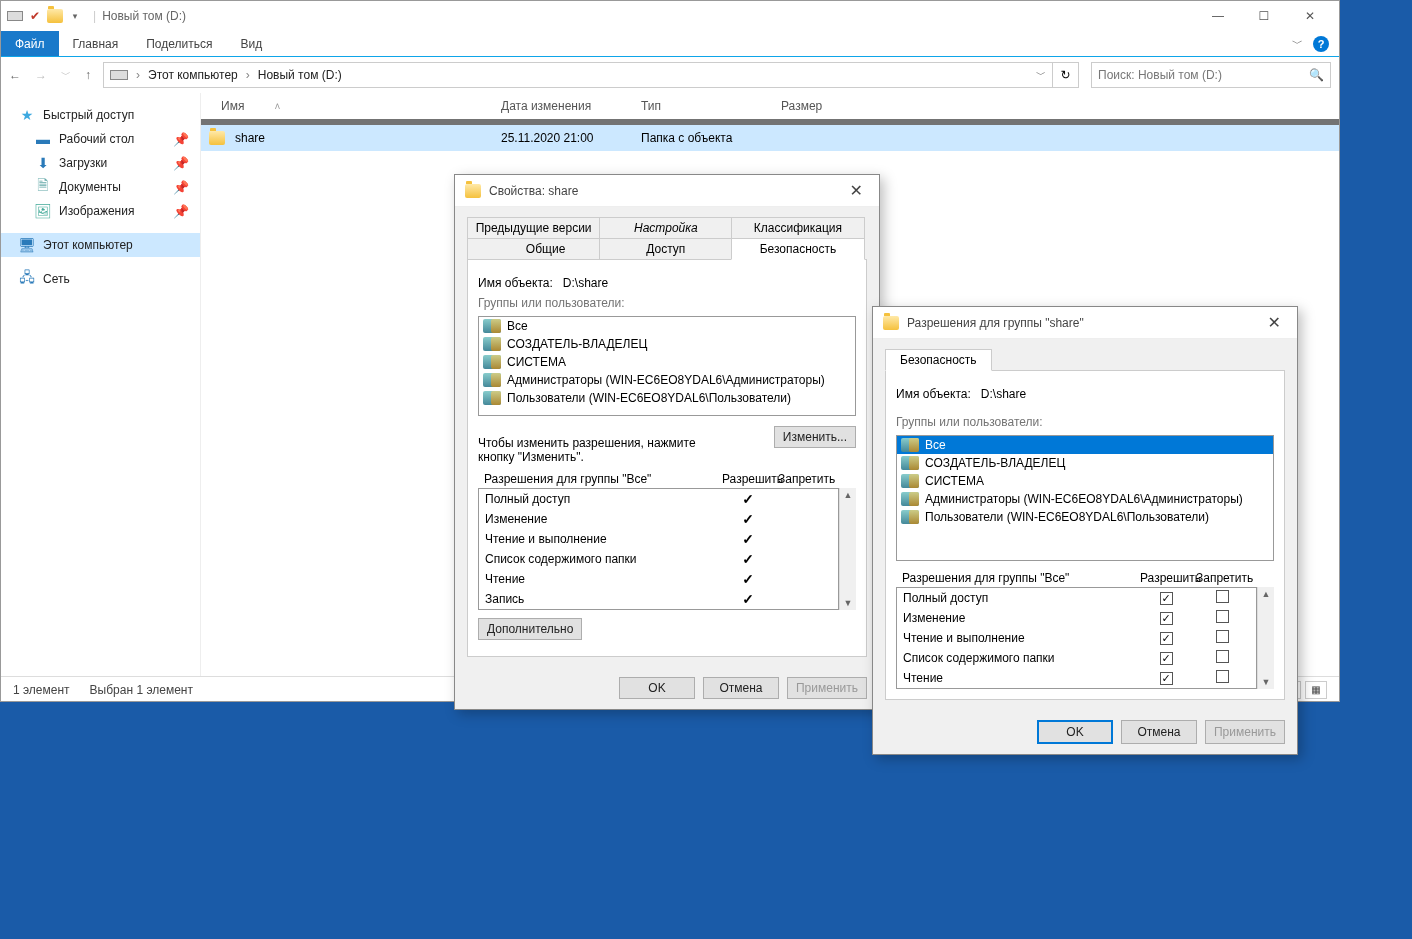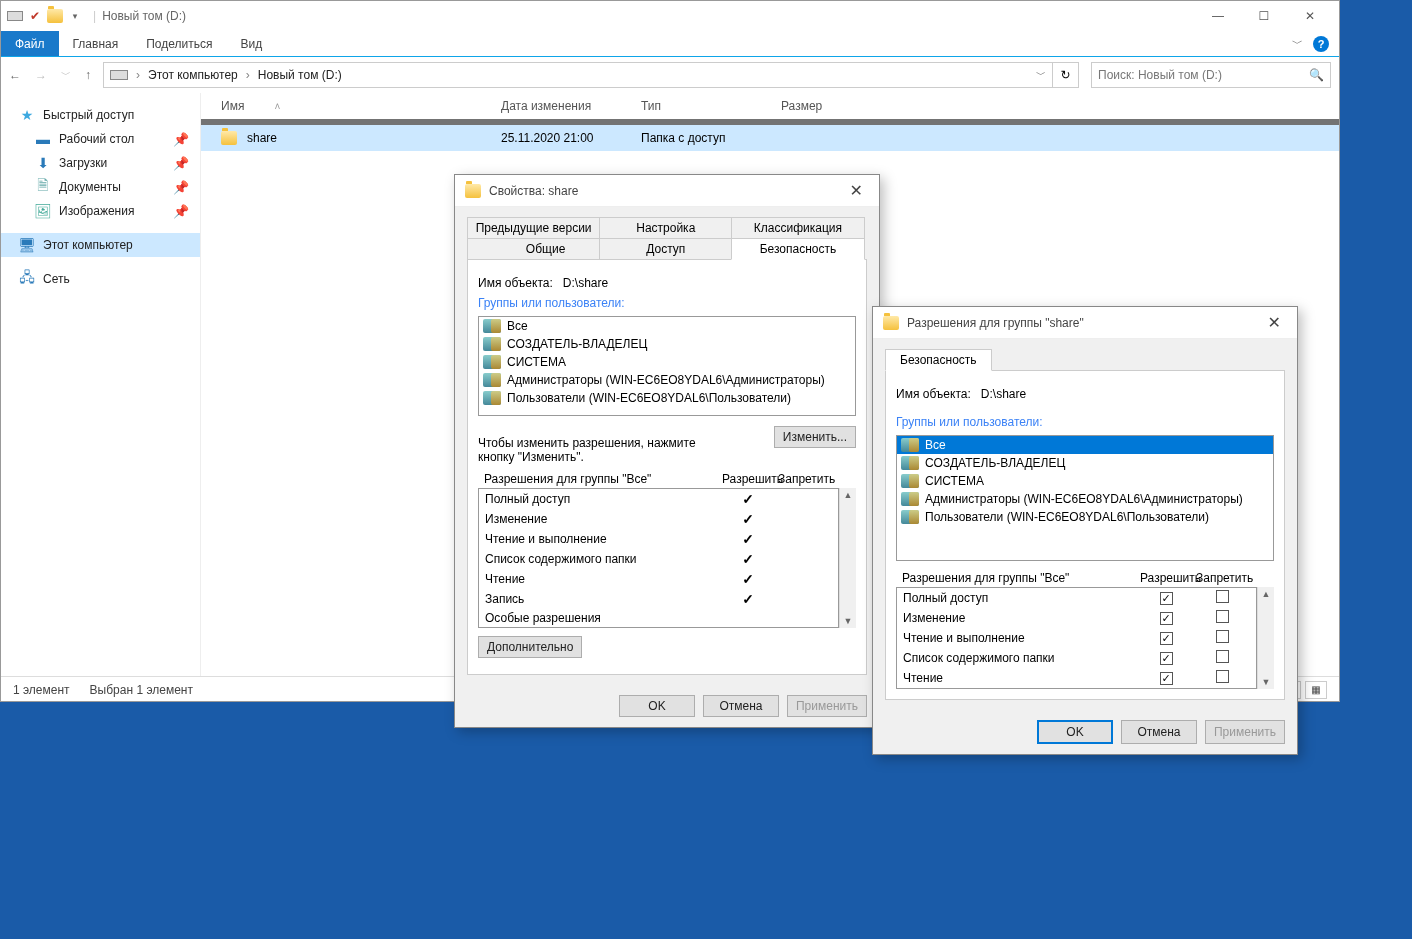--- a/index.html
+++ b/index.html
@@ -42,39 +42,39 @@
 .si { width:16px; height:16px; display:inline-flex; align-items:center; justify-content:center; font-size:14px;}
 
 .filepane { flex: 1; }
 .filepane .cols { display: flex; padding: 6px 0; color: #555; border-bottom: 6px solid #737373; }
 .filepane .cols div:nth-child(1){ width:300px; padding-left:20px; }
 .filepane .cols div:nth-child(2){ width:140px; }
 .filepane .cols div:nth-child(3){ width:140px; }
 .filepane .cols div:nth-child(4){ width:100px; }
 .filepane .cols .sort { margin-left: 30px; font-size:10px; color:#999;}
 .filepane .row { display: flex; padding: 6px 0; background: #cce8ff; }
-.filepane .row div:nth-child(1){ width:300px; padding-left:20px; display:flex; align-items:center; gap:10px;}
+.filepane .row div:nth-child(1){ width:300px; padding-left:8px; display:flex; align-items:center; gap:10px;}
 .filepane .row div:nth-child(2){ width:140px; }
 .filepane .row div:nth-child(3){ width:140px; }
 .filepane .row div:nth-child(4){ width:100px; }
 
 .statusbar { height: 26px; border-top: 1px solid #ddd; display: flex; align-items: center; padding: 0 12px; gap: 20px; color: #444;}
 .statusbar .viewbtns { margin-left:auto; display:flex; gap:4px;}
 .statusbar .viewbtns div { width:22px; height:18px; border:1px solid #ccc; display:flex; align-items:center; justify-content:center; font-size:10px;}
 
 
 .dialog { position: absolute; background: #fff; border: 1px solid #888; box-shadow: 4px 4px 12px rgba(0,0,0,0.25); }
 .dlg-title { height: 32px; display: flex; align-items: center; padding: 0 10px; gap: 8px; border-bottom: 1px solid #eee; color:#444;}
 .dlg-title .x { margin-left: auto; font-size: 16px; color: #444; padding: 0 6px;}
 .dlg-body { padding: 10px 12px; background: #f0f0f0; }
 .tabs2 { display: flex; flex-wrap: wrap; }
 .tabs2 .t { border: 1px solid #ccc; background: #f0f0f0; padding: 3px 0; text-align:center; margin-right:-1px; margin-bottom:-1px;}
 .tabs2 .t.active { background: #fff; border-bottom: 1px solid #fff; position:relative; z-index:1;}
 .panel { background: #fff; border: 1px solid #ccc; padding: 10px; }
-.label { color: #3b82f6; margin: 6px 0; }
+.label { color: #737373; margin: 6px 0; }
 .listbox { border: 1px solid #999; background: #fff; min-height: 100px; }
 .listbox .li { padding: 2px 4px; display: flex; align-items: center; gap: 6px; }
 .listbox .li.sel { background: #0078d7; color: #fff; }
 .grp-icn { width:18px; height:14px; background: linear-gradient(#8cc,#489); border-radius:2px; position:relative;}
 .grp-icn::after{content:""; position:absolute; left:8px; top:0; width:10px; height:14px; background:linear-gradient(#cc8,#a83); border-radius:2px;}
 .btn { background: #e1e1e1; border: 1px solid #adadad; padding: 3px 8px; color:#222;}
 .btn:disabled, .btn.disabled { color: #999; }
 .btn.primary { border: 2px solid #0078d7; }
 .row2 { display: flex; align-items: center; gap: 10px; margin: 6px 0;}
 .permtable { border:1px solid #999; background:#fff; }
@@ -194,21 +194,21 @@
         <div>Дата изменения</div>
         <div>Тип</div>
         <div>Размер</div>
       </div>
       <div class="row">
         <div>
             <span class="folder-icn"></span>
             <span>share</span>
           </div>
         <div>25.11.2020 21:00</div>
-        <div>Папка с доступ</div>
+        <div>Папка с объекта</div>
         <div></div>
       </div>
     </div>
   </div>
 
   <div class="statusbar">
     <span>1 элемент</span>
     <span>Выбран 1 элемент</span>
     <div class="viewbtns">
       <div>☰</div>
@@ -219,21 +219,21 @@
 
 <div class="dialog" style="left:454px; top:174px; width:426px;">
   <div class="dlg-title">
     <span class="folder-icn"></span>
     <span>Свойства: share</span>
     <span class="x">✕</span>
   </div>
   <div class="dlg-body">
     <div class="tabs2">
       <div class="t" style="width:33.3%;">Предыдущие версии</div>
-      <div class="t" style="width:33.3%;">Настройка</div>
+      <div class="t" style="width:33.3%;font-style:italic;">Настройка</div>
       <div class="t" style="width:33.3%;">Классификация</div>
       <div class="t" style="width:33.3%;padding-left:24px;">Общие</div>
       <div class="t" style="width:33.3%;">Доступ</div>
       <div class="t active" style="width:33.3%;">Безопасность</div>
     </div>
     <div class="panel">
       <div class="row2">
         <span>Имя объекта:</span>
         <span>D:\share</span>
       </div>
@@ -292,25 +292,20 @@
               <span class="pc"></span>
             </div>
             <div class="pr">
               <span class="pname">Чтение</span>
               <span class="pc"><span class="check">✓</span></span>
               <span class="pc"></span>
             </div>
             <div class="pr">
               <span class="pname">Запись</span>
               <span class="pc"><span class="check">✓</span></span>
-              <span class="pc"></span>
-            </div>
-            <div class="pr">
-              <span class="pname">Особые разрешения</span>
-              <span class="pc"></span>
               <span class="pc"></span>
             </div>
           </div>
         <div class="scroll-track">
             <span class="scroll-arrow">▲</span>
             <span class="scroll-arrow">▼</span>
           </div>
       </div>
       <div class="row2" style="justify-content:space-between; align-items:flex-start; margin-top:8px;">
         <button class="btn">Дополнительно</button>

